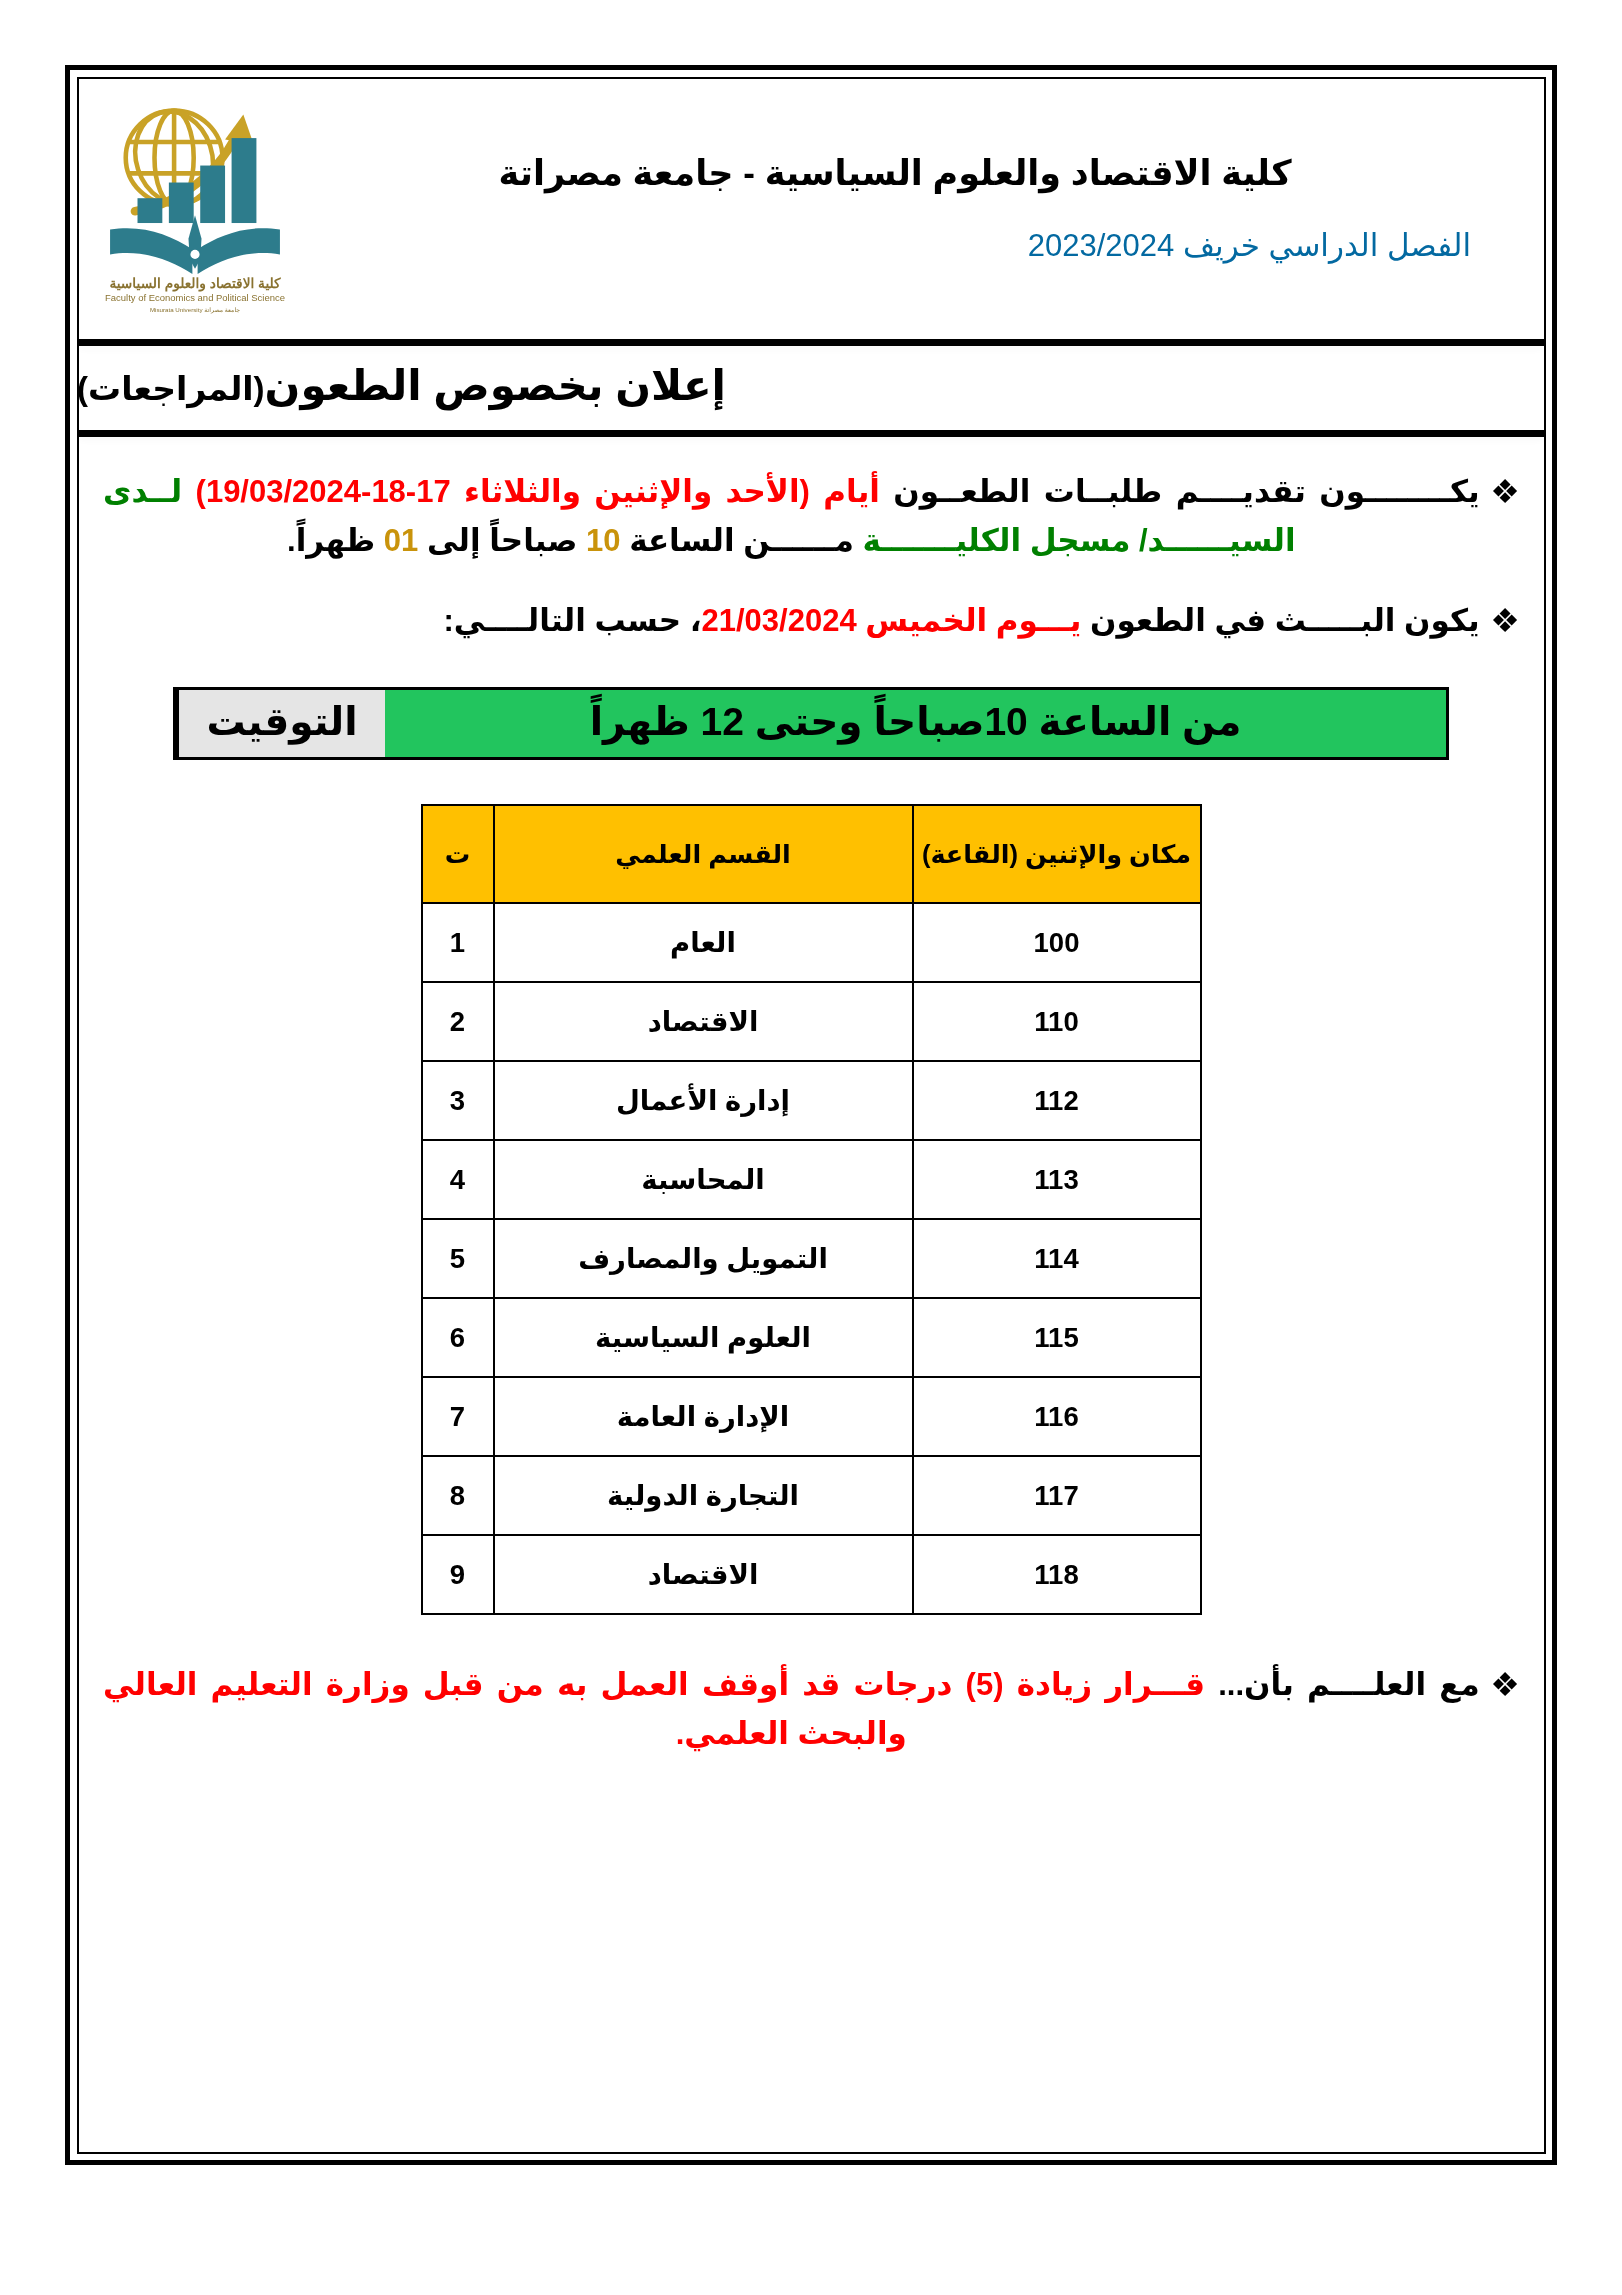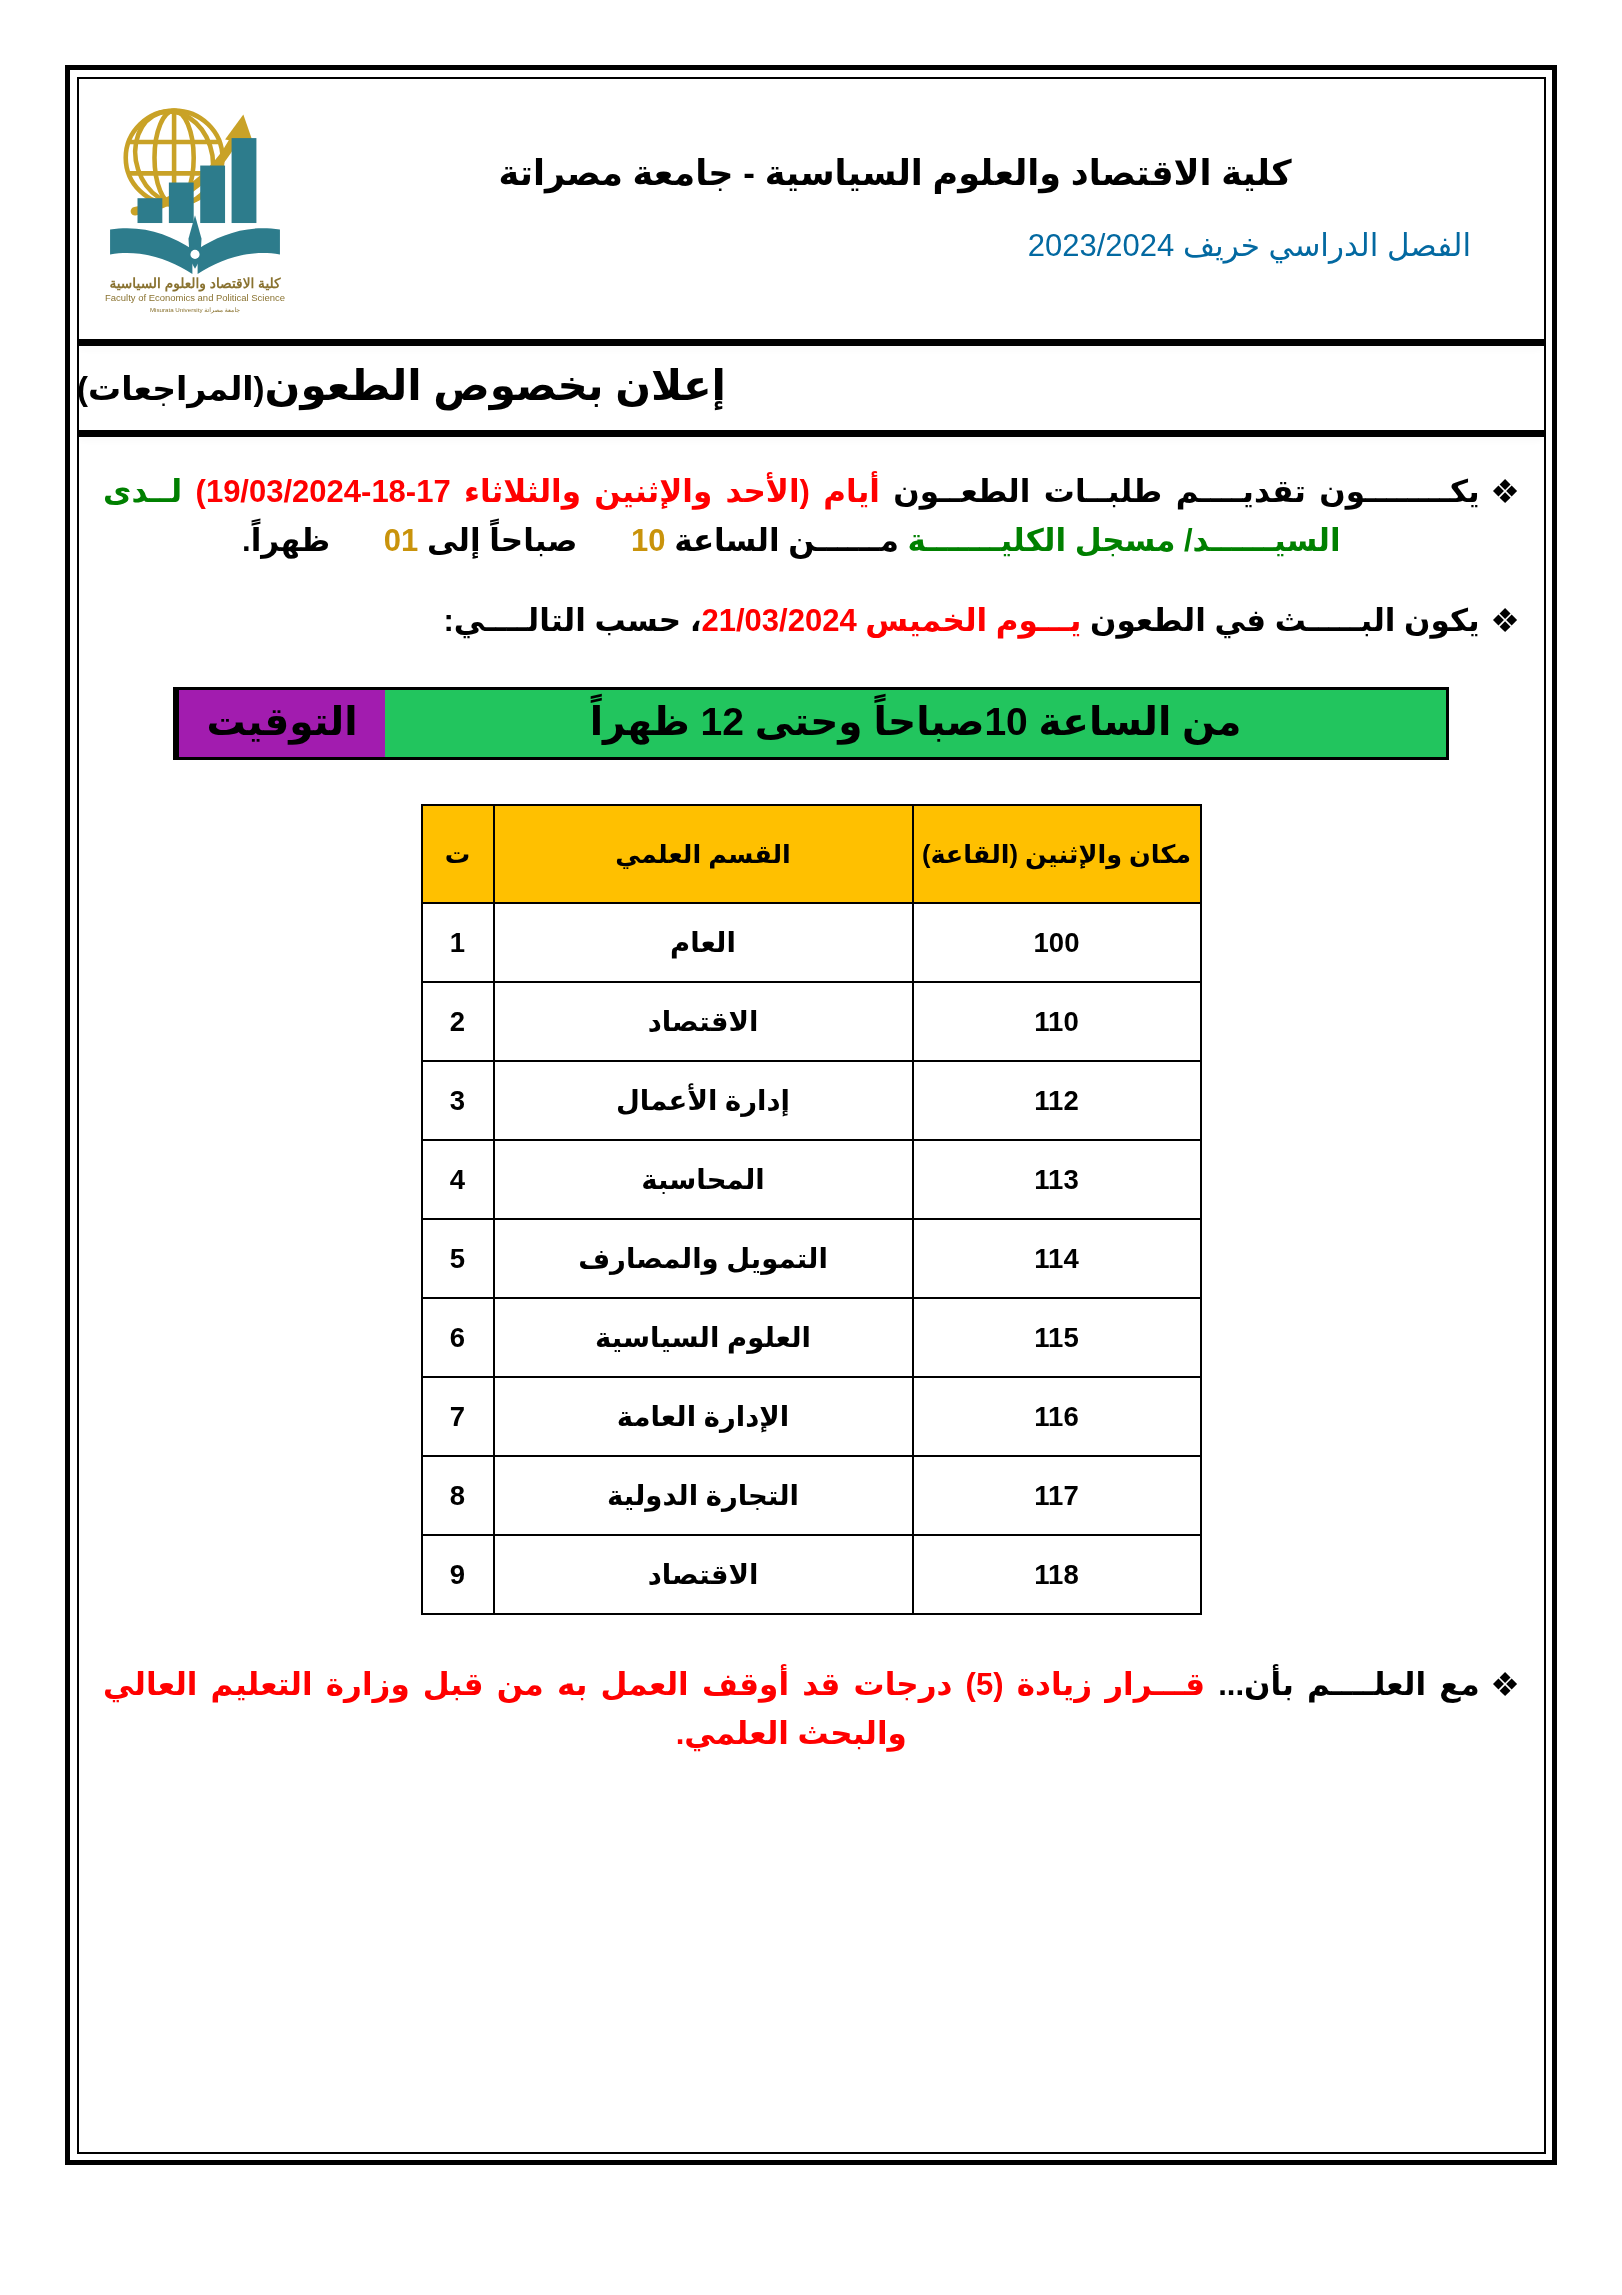--- a/index.html
+++ b/index.html
@@ -130,36 +130,36 @@
     color: #000;
     font-weight: bold;
     text-align: justify;
     text-align-last: center;
   }
   .bullet-body.justify-tail {
     text-align-last: right;
   }
   .seg-red   { color: #ff0000; }
   .seg-green { color: #008000; }
-  .seg-gold  { color: #c9930b; margin-left: 45px; }
+  .seg-gold  { color: #c9930b; }
   .seg-black { color: #000000; }
 
   
   .timing-banner {
     display: flex;
     flex-direction: row;
     margin: 41px auto 0 auto;
     width: 1276px;
     border: 3.9px solid #000;
     box-sizing: border-box;
     background: #ffc000;
   }
   .timing-label {
     flex: 0 0 209px;
-    background: #a21caf;
+    background: #e5e5e5;
     text-align: center;
     font-size: 39px;
     font-weight: bold;
     color: #000;
     padding: 9.2px 0 13px 0;
     border-left: 3.9px solid #000;
     box-sizing: border-box;
     white-space: nowrap;
   }
   .timing-value {

